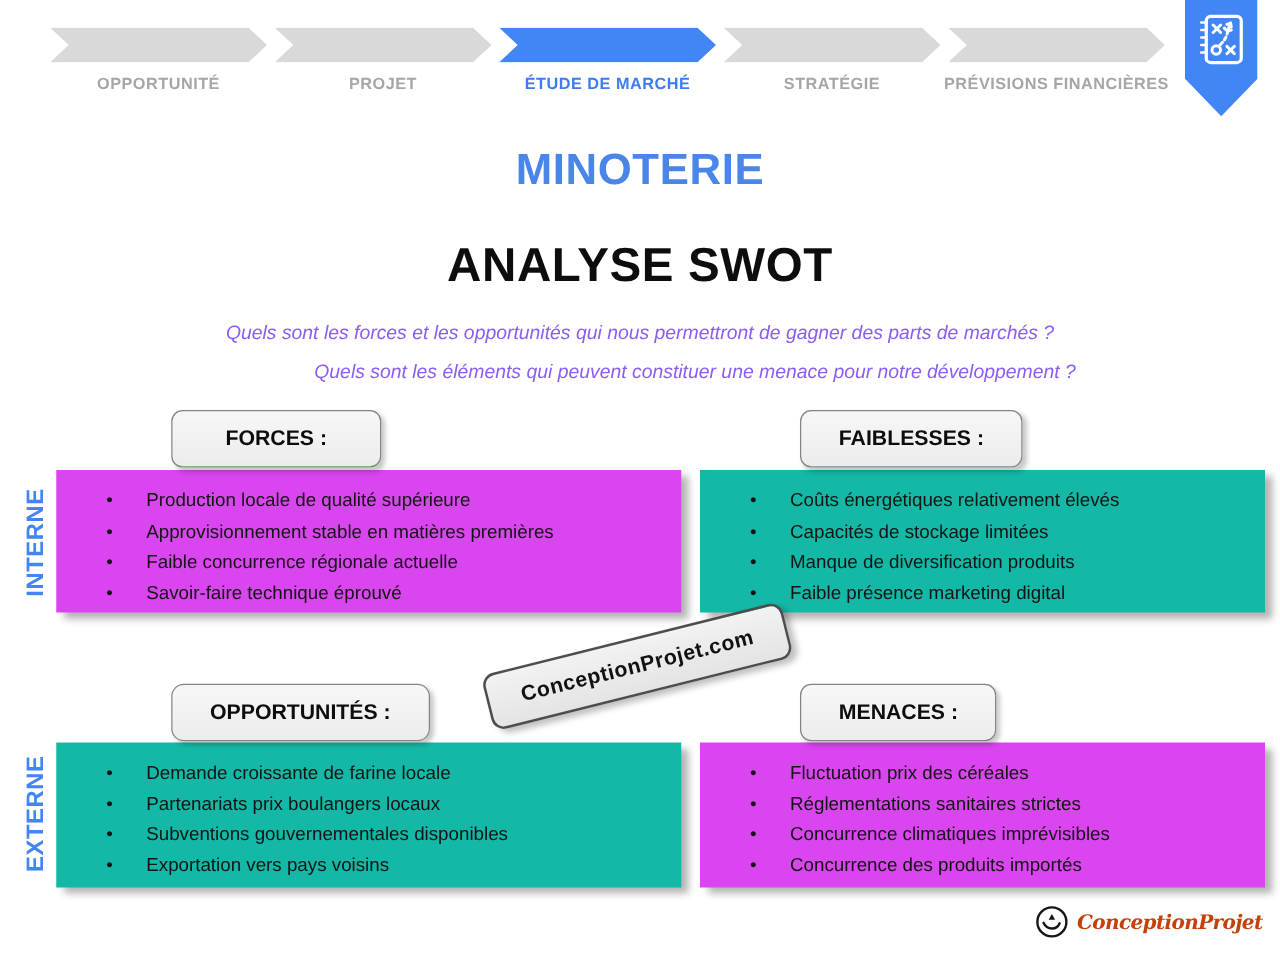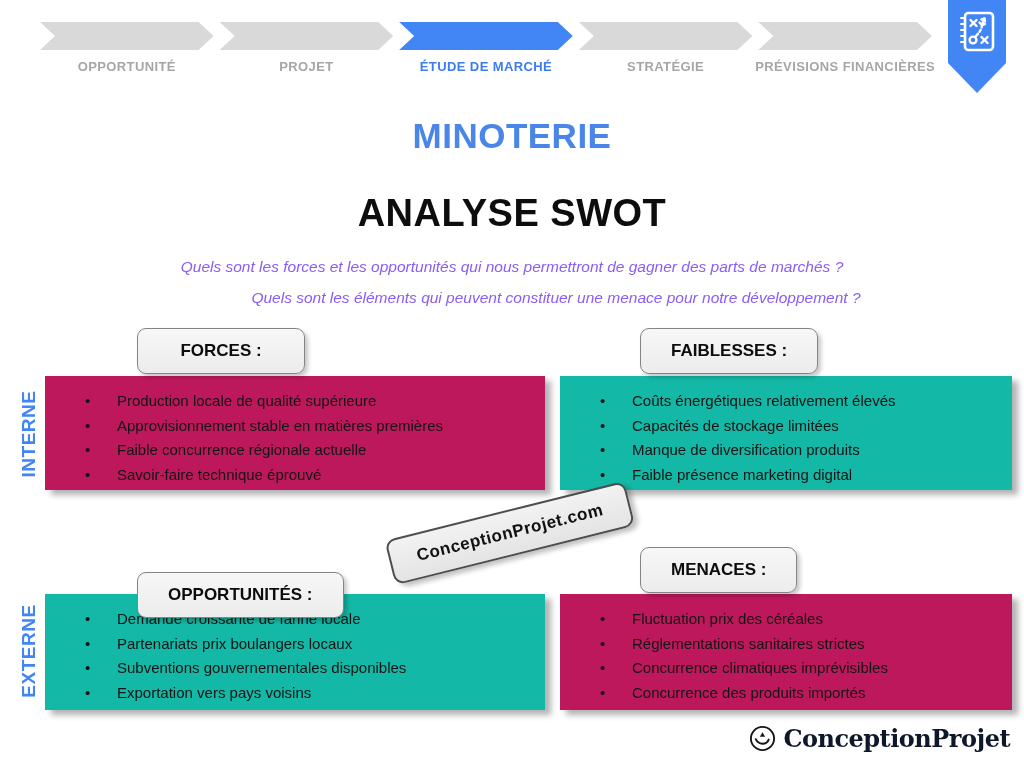--- a/index.html
+++ b/index.html
@@ -42,25 +42,25 @@
   
   .pill {
     position: absolute; height: 46px; display: flex; align-items: center; justify-content: center;
     padding: 0 30px; background: linear-gradient(180deg, #f7f7f7, #ececec);
     border: 1.6px solid #848484; border-radius: 9px;
     box-shadow: 3px 3px 4px rgba(0,0,0,.22);
     font-size: 17px; font-weight: bold; color: #0d0d0d; white-space: nowrap; z-index: 2;
   }
   .pill-forces       { left: 137px; top: 328px; min-width: 168px; }
   .pill-faiblesses   { left: 640px; top: 328px; min-width: 150px; }
-  .pill-opportunites { left: 137px; top: 572px; min-width: 170px; }
+  .pill-opportunites { left: 137px; top: 547px; min-width: 170px; border-radius: 10px; }
   .pill-menaces      { left: 640px; top: 547px; min-width: 150px; }
 
   .panel { position: absolute; box-shadow: 6px 5px 6px rgba(0,0,0,.30); z-index: 1; }
-  .panel.blue { background: #be185d; }
+  .panel.blue { background: #d946ef; }
   .panel.gray { background: #14b8a6; }
   .panel-forces       { left: 45px;  top: 376px; width: 500px; height: 114px; }
   .panel-faiblesses   { left: 560px; top: 376px; width: 452px; height: 114px; }
   .panel-opportunites { left: 45px;  top: 594px; width: 500px; height: 116px; }
   .panel-menaces      { left: 560px; top: 594px; width: 452px; height: 116px; }
 
   .panel ul { list-style: none; padding: 13px 10px 0 40px; }
   .panel li {
     position: relative; padding-left: 32px; font-size: 15px; color: #141414;
     line-height: 24.5px; white-space: nowrap;
@@ -86,22 +86,22 @@
     padding: 11px 26px; font-size: 17px; font-weight: bold; color: #111; letter-spacing: .5px;
     white-space: nowrap; z-index: 3;
   }
 
   
   .footer-brand {
     position: absolute; right: 14px; top: 724px; display: flex; align-items: center; gap: 7px;
     z-index: 2;
   }
   .footer-text {
-    font-family: "DejaVu Serif", serif; font-weight: bold;
-    font-size: 24px; color: #0f172a; letter-spacing: -.5px;
+    font-family: "DejaVu Serif", serif; font-style: italic; font-weight: bold;
+    font-size: 16px; color: #c2410c; letter-spacing: -.5px;
   }
 </style>
 </head>
 <body>
 
 <div class="slide">
 
   <div class="stepper">
     <div class="step">
       <div class="chev"></div>

